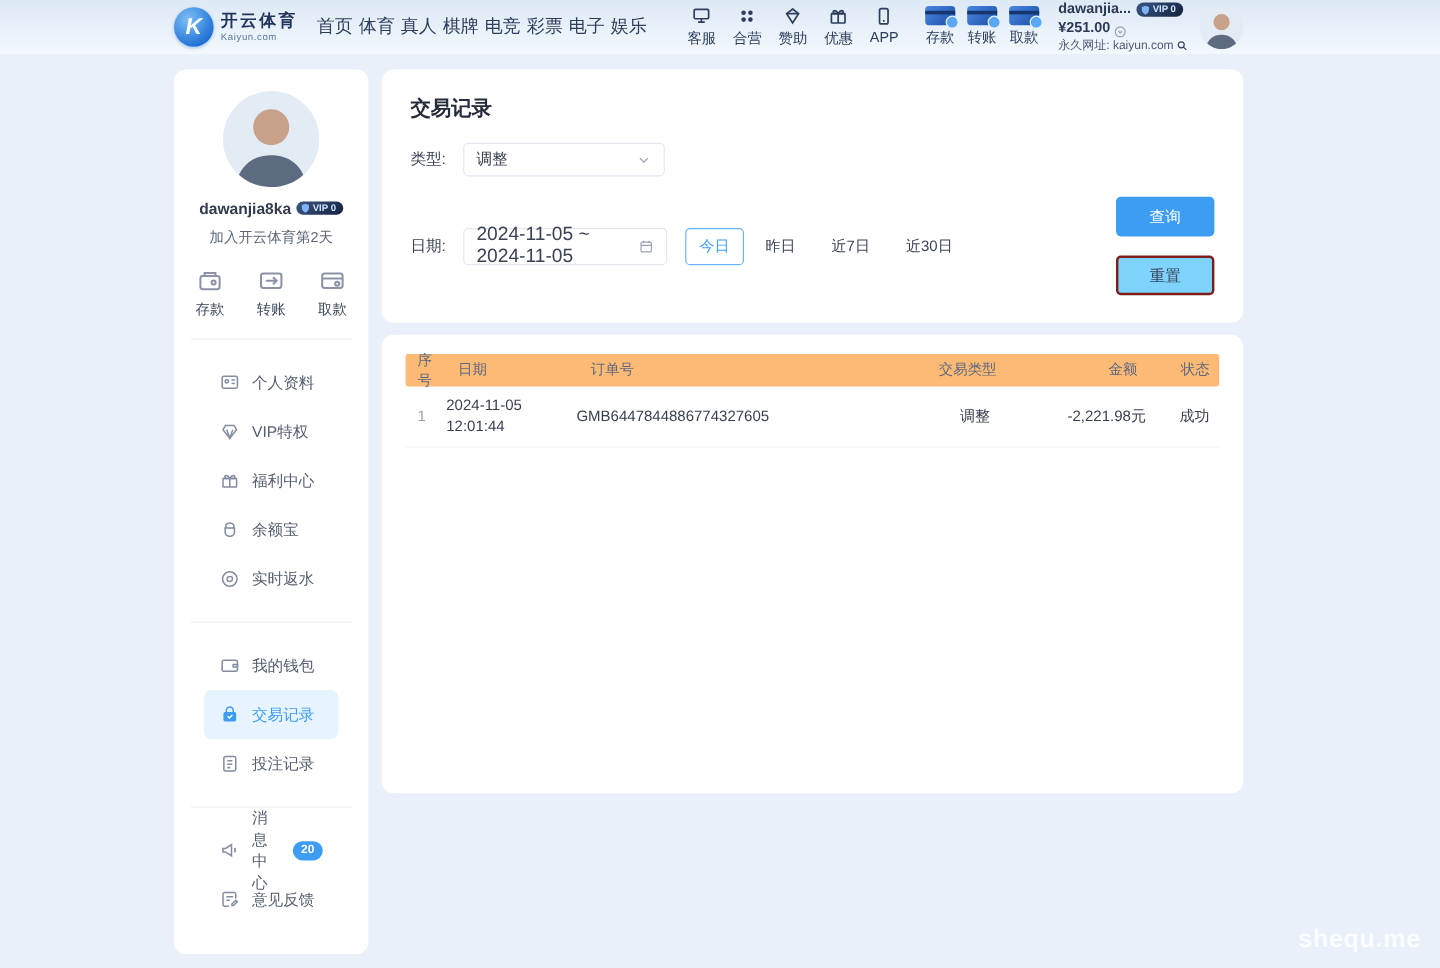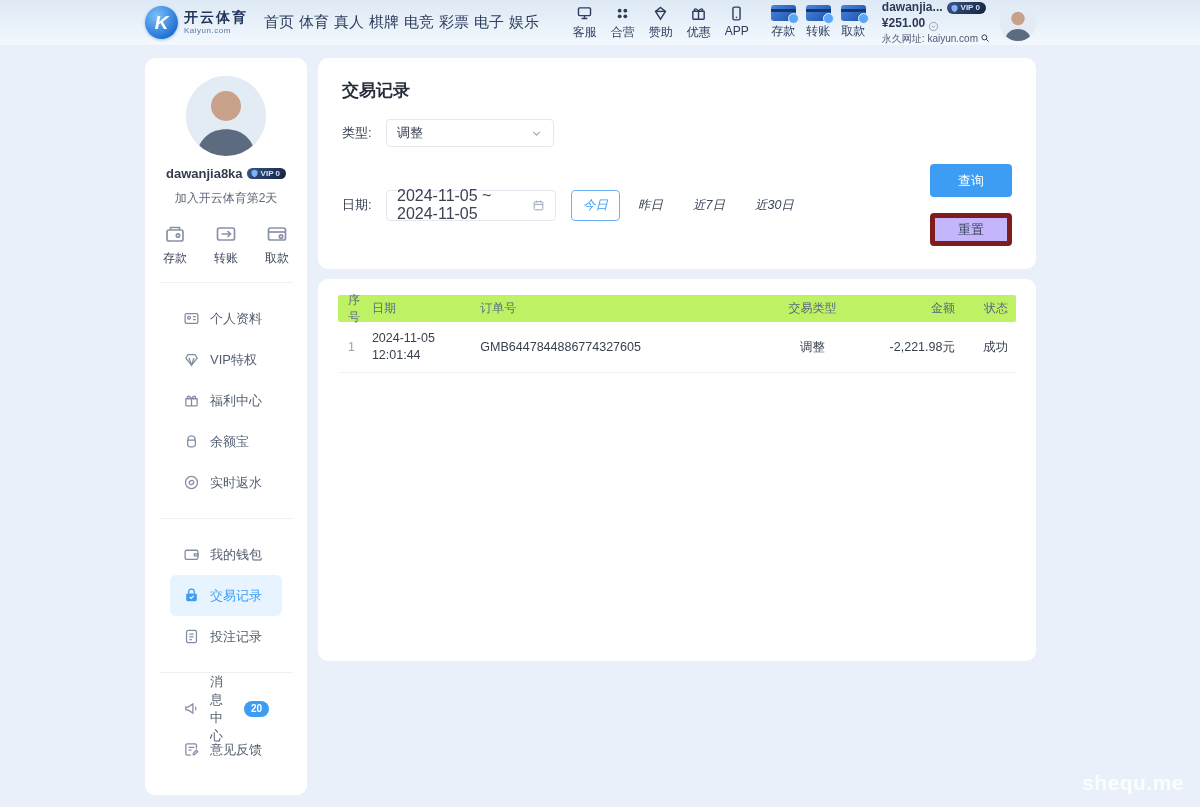--- a/index.html
+++ b/index.html
@@ -87,32 +87,32 @@
     display:flex; align-items:center; justify-content:space-between; padding:0 10px;
     font-size:13px; color:#333a48; cursor:pointer; }
   .select-box .icn, .date-box .icn { color:#9aa3b5; }
   .select-box svg, .date-box svg { width:13px; height:13px; }
   .date-box { width:170px; height:31px; border:1px solid #e3e7ef; border-radius:4px;
     display:flex; align-items:center; justify-content:space-between; padding:0 10px;
     font-size:16px; color:#3a4254; cursor:pointer; }
   .range-btns { display:flex; gap:6px; margin-left:15px; }
   .range-btn { height:31px; padding:0 11px; display:flex; align-items:center;
     font-size:12.5px; color:#3a4458; background:#fff; border:1px solid transparent;
-    border-radius:4px; cursor:pointer;font-style:italic; }
+    border-radius:4px; cursor:pointer; }
   .range-btn.active { border-color:#6cb2f5; color:var(--primary,#3d9df3); }
   .action-btns { margin-left:auto; display:flex; gap:16px;flex-direction:column; }
   .btn { width:82px; height:33px; border-radius:4px; font-size:13px;
     display:flex; align-items:center; justify-content:center; cursor:pointer; }
   .btn-primary { background:var(--primary,#3d9df3); color:#fff; }
-  .btn-ghost { background:#c4b5fd; border:5px solid #7f1d1d; color:#3a4458;font-family:Liberation Serif, serif; }
+  .btn-ghost { background:#7dd3fc; border:2px solid #7f1d1d; color:#3a4458;font-family:Liberation Serif, serif; }
 
   
   .table-card { padding:16px 20px 20px; min-height:382px; }
-  .t-head { display:flex; align-items:center; background:#bef264; height:27px;
-    border-radius:2px; font-size:12px; color:#5c6880; }
+  .t-head { display:flex; align-items:center; background:#fdba74; height:27px;
+    border-radius:2px; font-size:12px; color:#5c6880;gap:12px; }
   .t-row { display:flex; align-items:center; min-height:51px;
     font-size:12.5px; color:#39414f; border-bottom:1px solid #f1f3f7; }
   .c1 { width:5%; padding-left:10px; }
   .c2 { width:16%; line-height:1.35; }
   .c3 { width:41%; }
   .c4 { width:16%; text-align:center; }
   .c5 { width:13%; text-align:right; }
   .c6 { width:9%; text-align:right; padding-right:8px; }
   .t-row .c1 { color:#9aa1af; }
 

